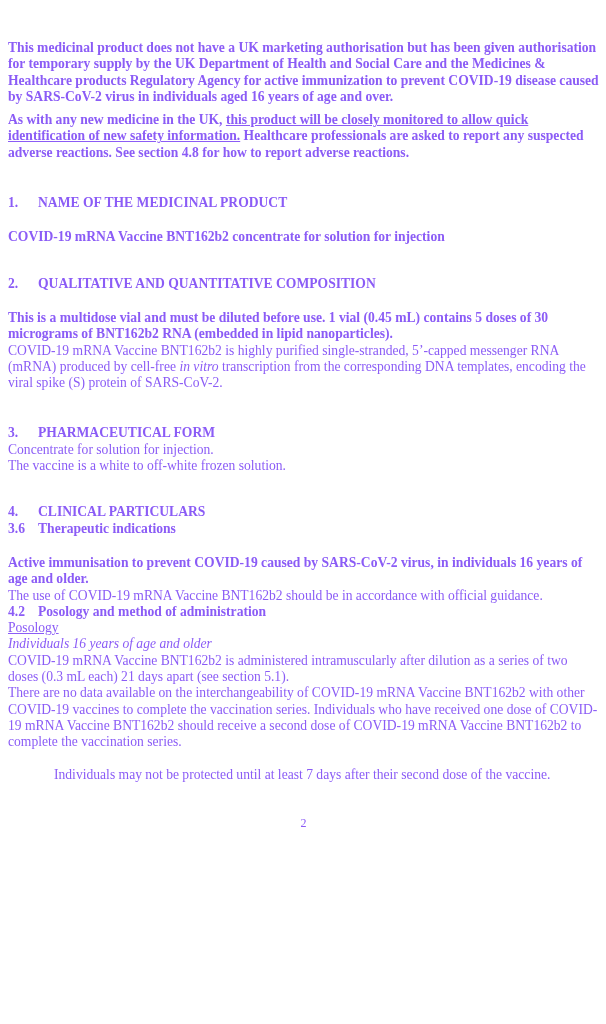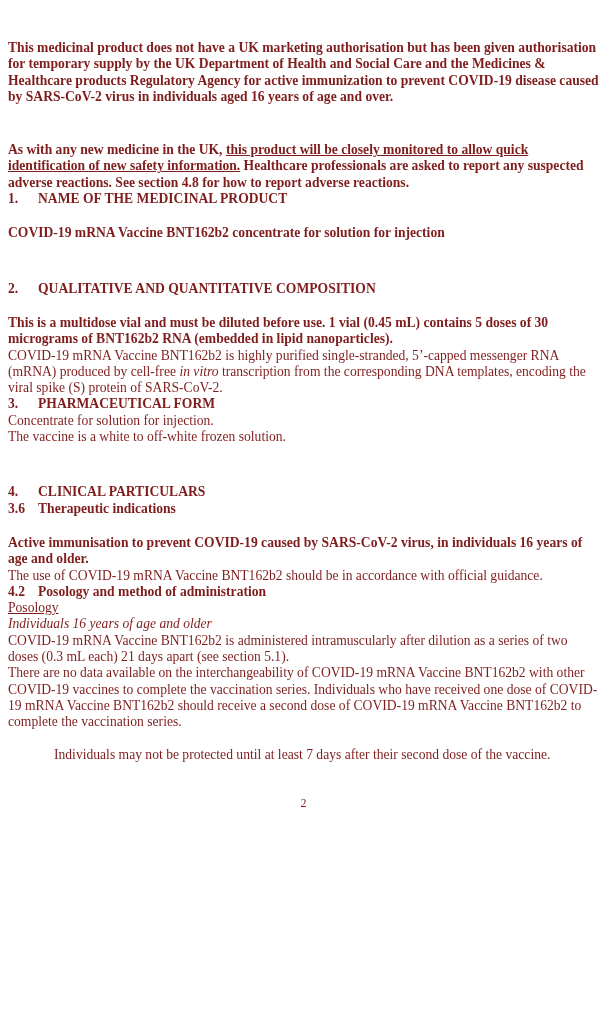--- a/index.html
+++ b/index.html
@@ -4,21 +4,21 @@
 <style>
   html, body {
     margin: 0;
     padding: 0;
     background: #ffffff;
   }
   .page {
     width: 606px;
     height: 1024px;
     background: #ffffff;
-    color: #7f1d1d;
+    color: #8b5cf6;
     font-family: "Liberation Serif", "DejaVu Serif", serif;
     font-size: 13.6px;
     line-height: 16.3px;
     padding: 40px 7px 0 8px;
     box-sizing: border-box;
     overflow: hidden;
   }
   p, h2, h3, div.block {
     margin: 0;
     padding: 0;
@@ -31,23 +31,23 @@
   .italic { font-style: italic; }
   .heading { font-weight: bold; }
   .secnum {
     display: inline-block;
     min-width: 30px;
     font-weight: bold;
   }
   .mt16 { margin-top: 16px; margin-left: 46px; }
   .mt17 { }
   .mt18 { margin-top: 18px; font-weight: bold; }
-  .mt19 { margin-top: 37px; }
-  .mt33 { margin-top: 39px; }
-  .mt34 { }
+  .mt19 { margin-top: 7px; }
+  .mt33 { margin-top: 30px; }
+  .mt34 { margin-top: 34px; }
   .footer {
     margin-top: 32px;
     text-align: center;
     font-size: 12px;
   }
 </style>
 </head>
 <body>
 
 <div class="page">

